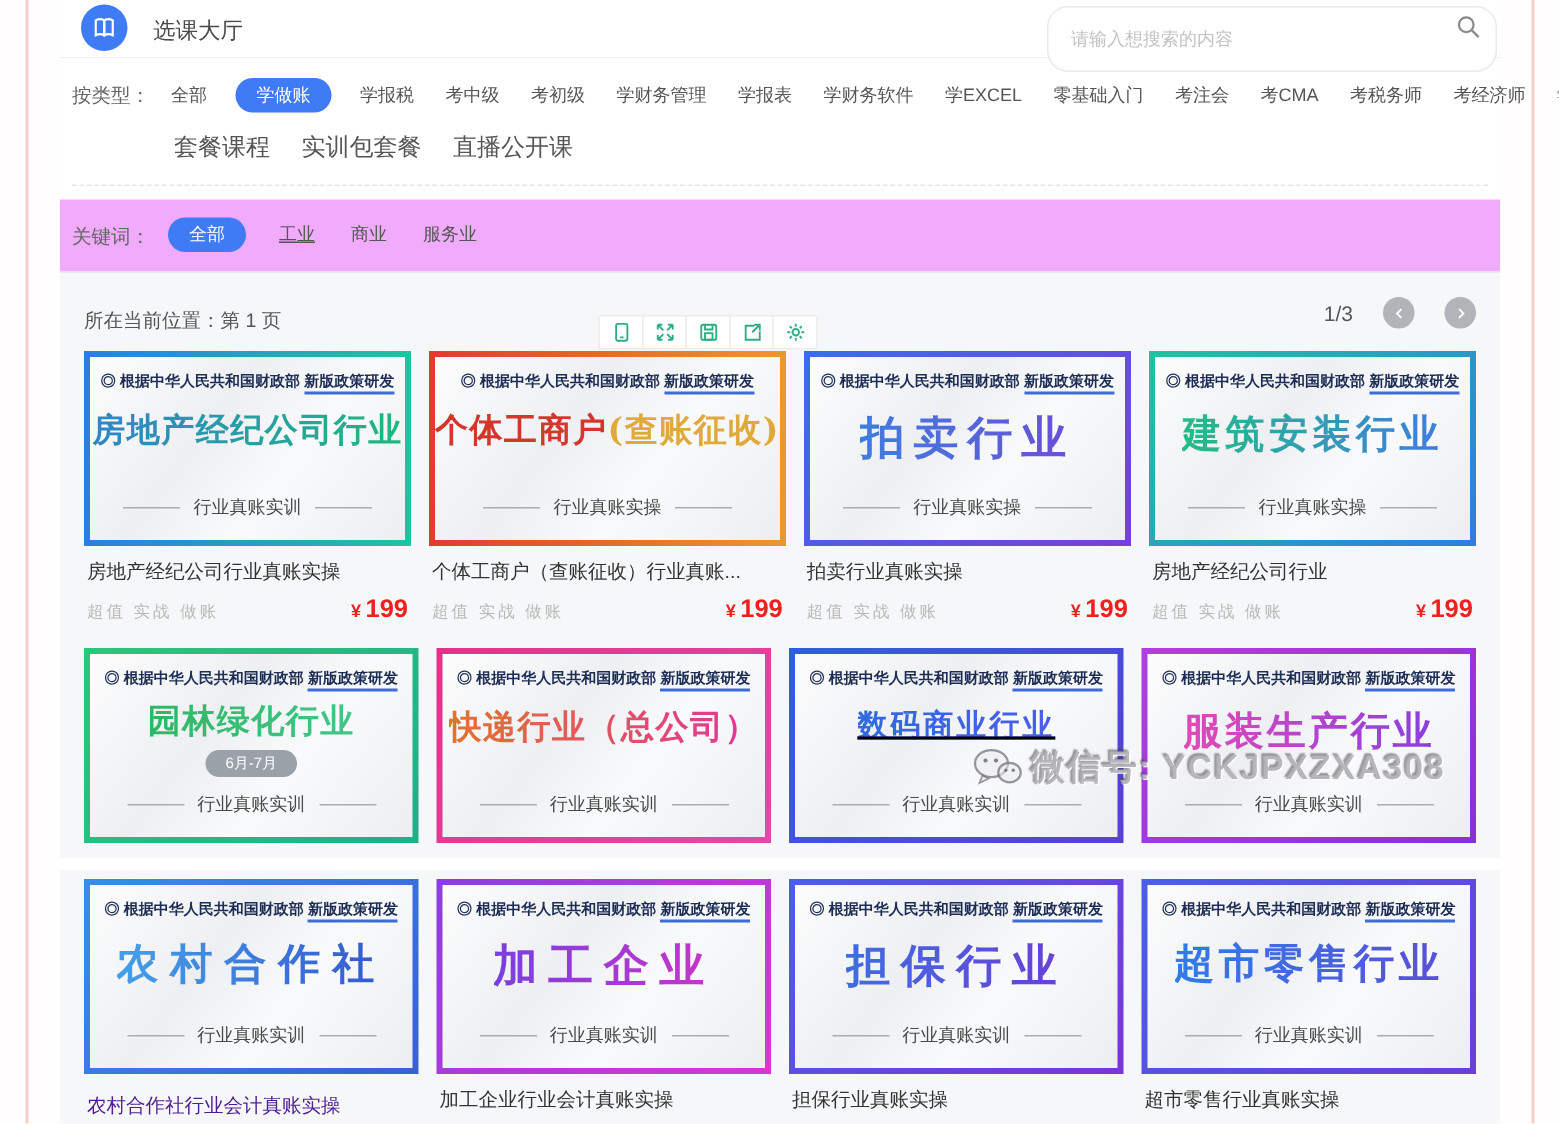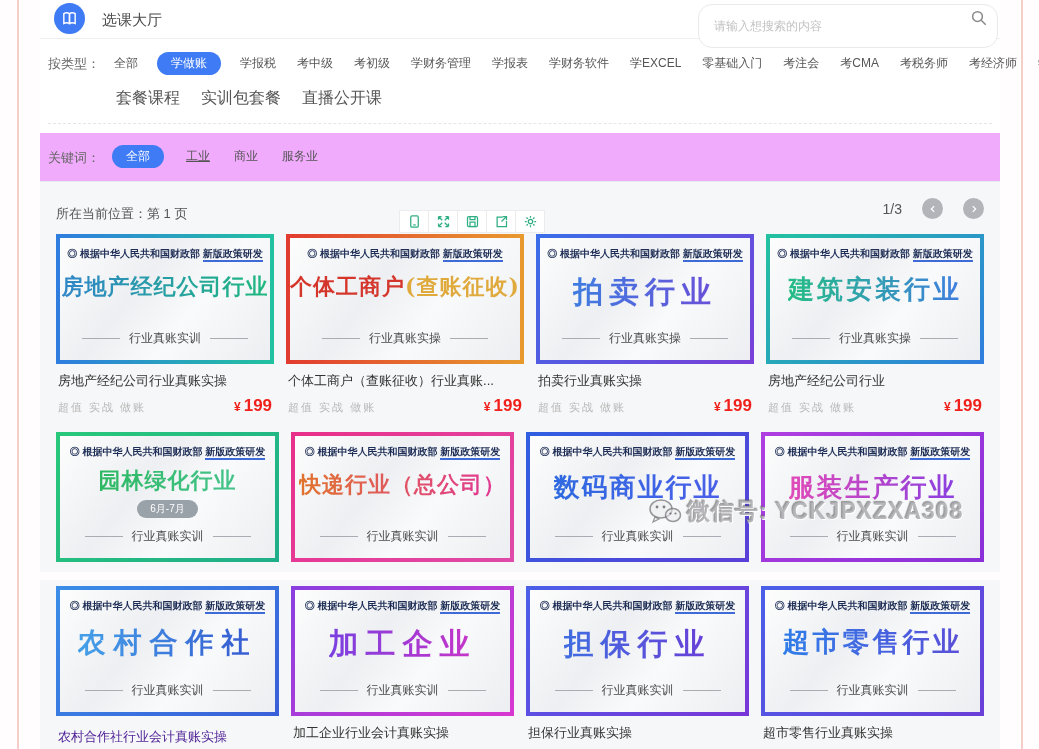--- a/index.html
+++ b/index.html
@@ -309,21 +309,21 @@
                 <span>行业真账实训</span>
                 <span class="dashline"></span>
               </div>
           </div>
         </div>
       </div>
       <div>
         <div class="card-img" style="background:linear-gradient(135deg,#2f5fe0,#5a3fd8)">
           <div class="card-inner">
             <div class="banner"><span>◎ 根据中华人民共和国财政部</span> <span class="banner-em">新版政策研发</span></div>
-            <div class="card-title" style="font-size:26px; letter-spacing:2px;"><span class="clip" style="background-image:linear-gradient(90deg,#2f6ae0,#4a5fe8)">数码商业行业</span></div>
+            <div class="card-title" style="font-size:20px; letter-spacing:2px;text-decoration:underline;"><span class="clip" style="background-image:linear-gradient(90deg,#2f6ae0,#4a5fe8)">数码商业行业</span></div>
             <div class="subtitle">
                 <span class="dashline"></span>
                 <span>行业真账实训</span>
                 <span class="dashline"></span>
               </div>
           </div>
         </div>
       </div>
       <div>
         <div class="card-img" style="background:linear-gradient(135deg,#b03fe0,#8a2fd8)">

